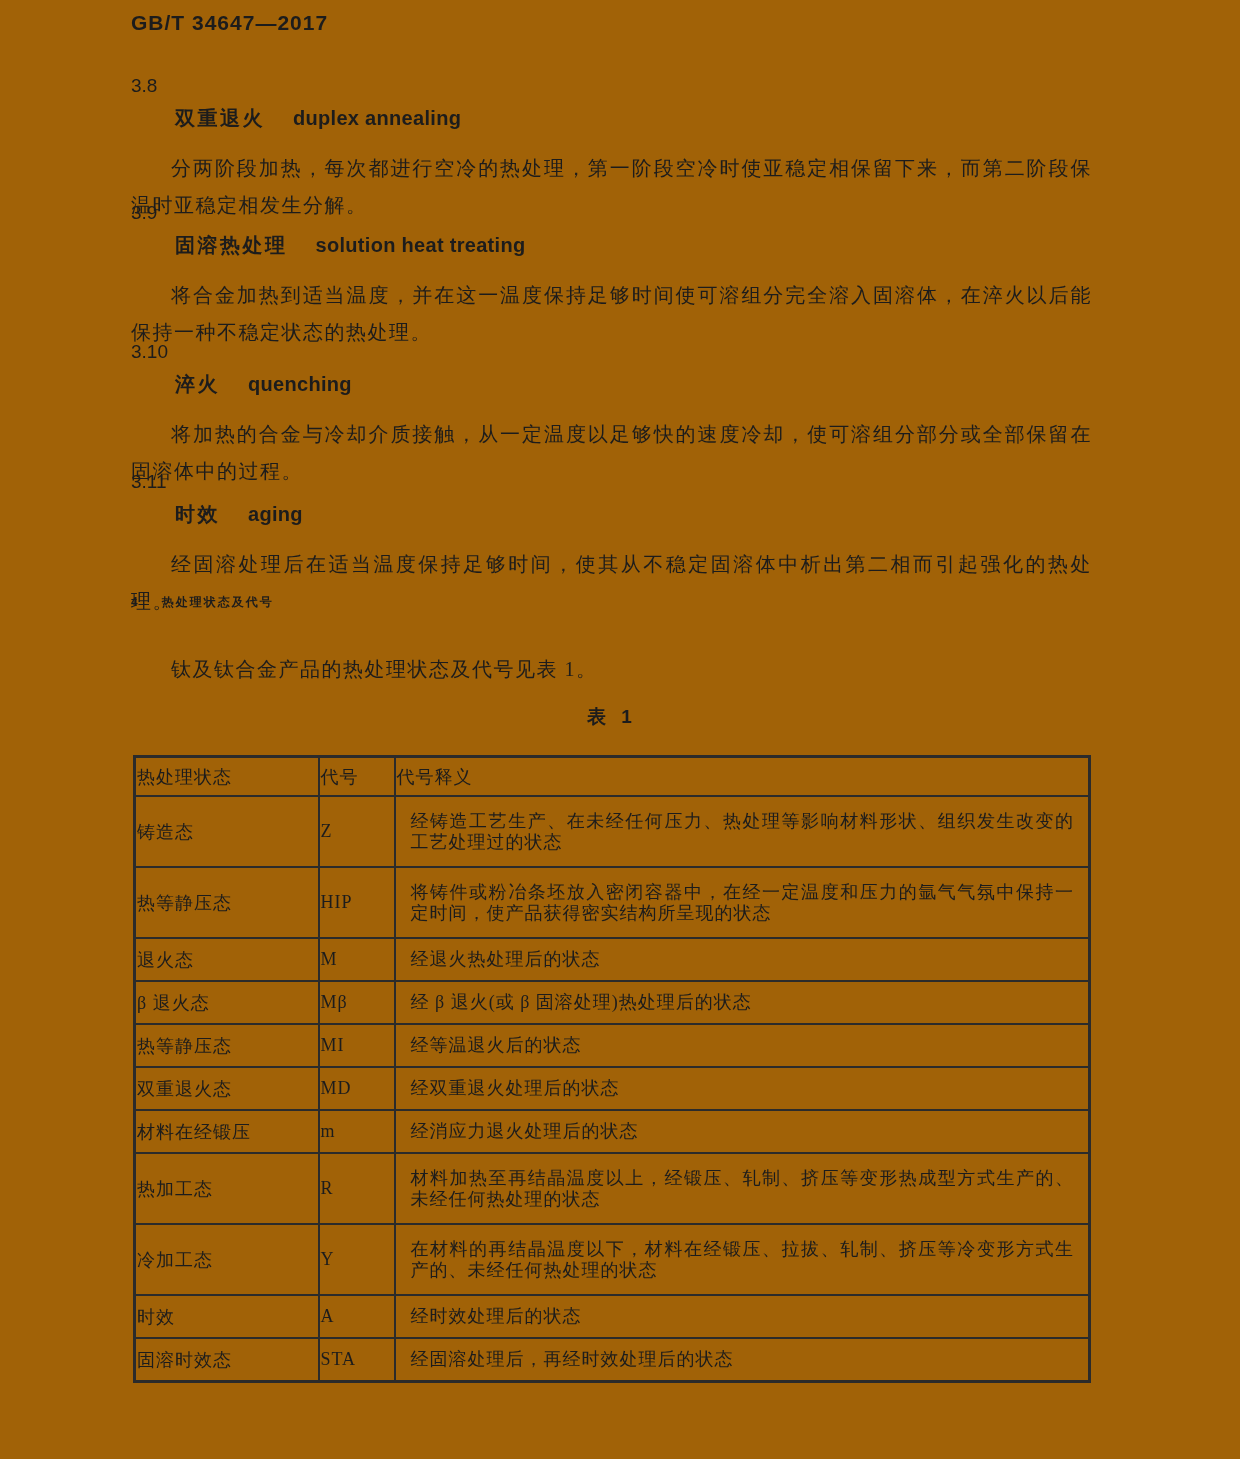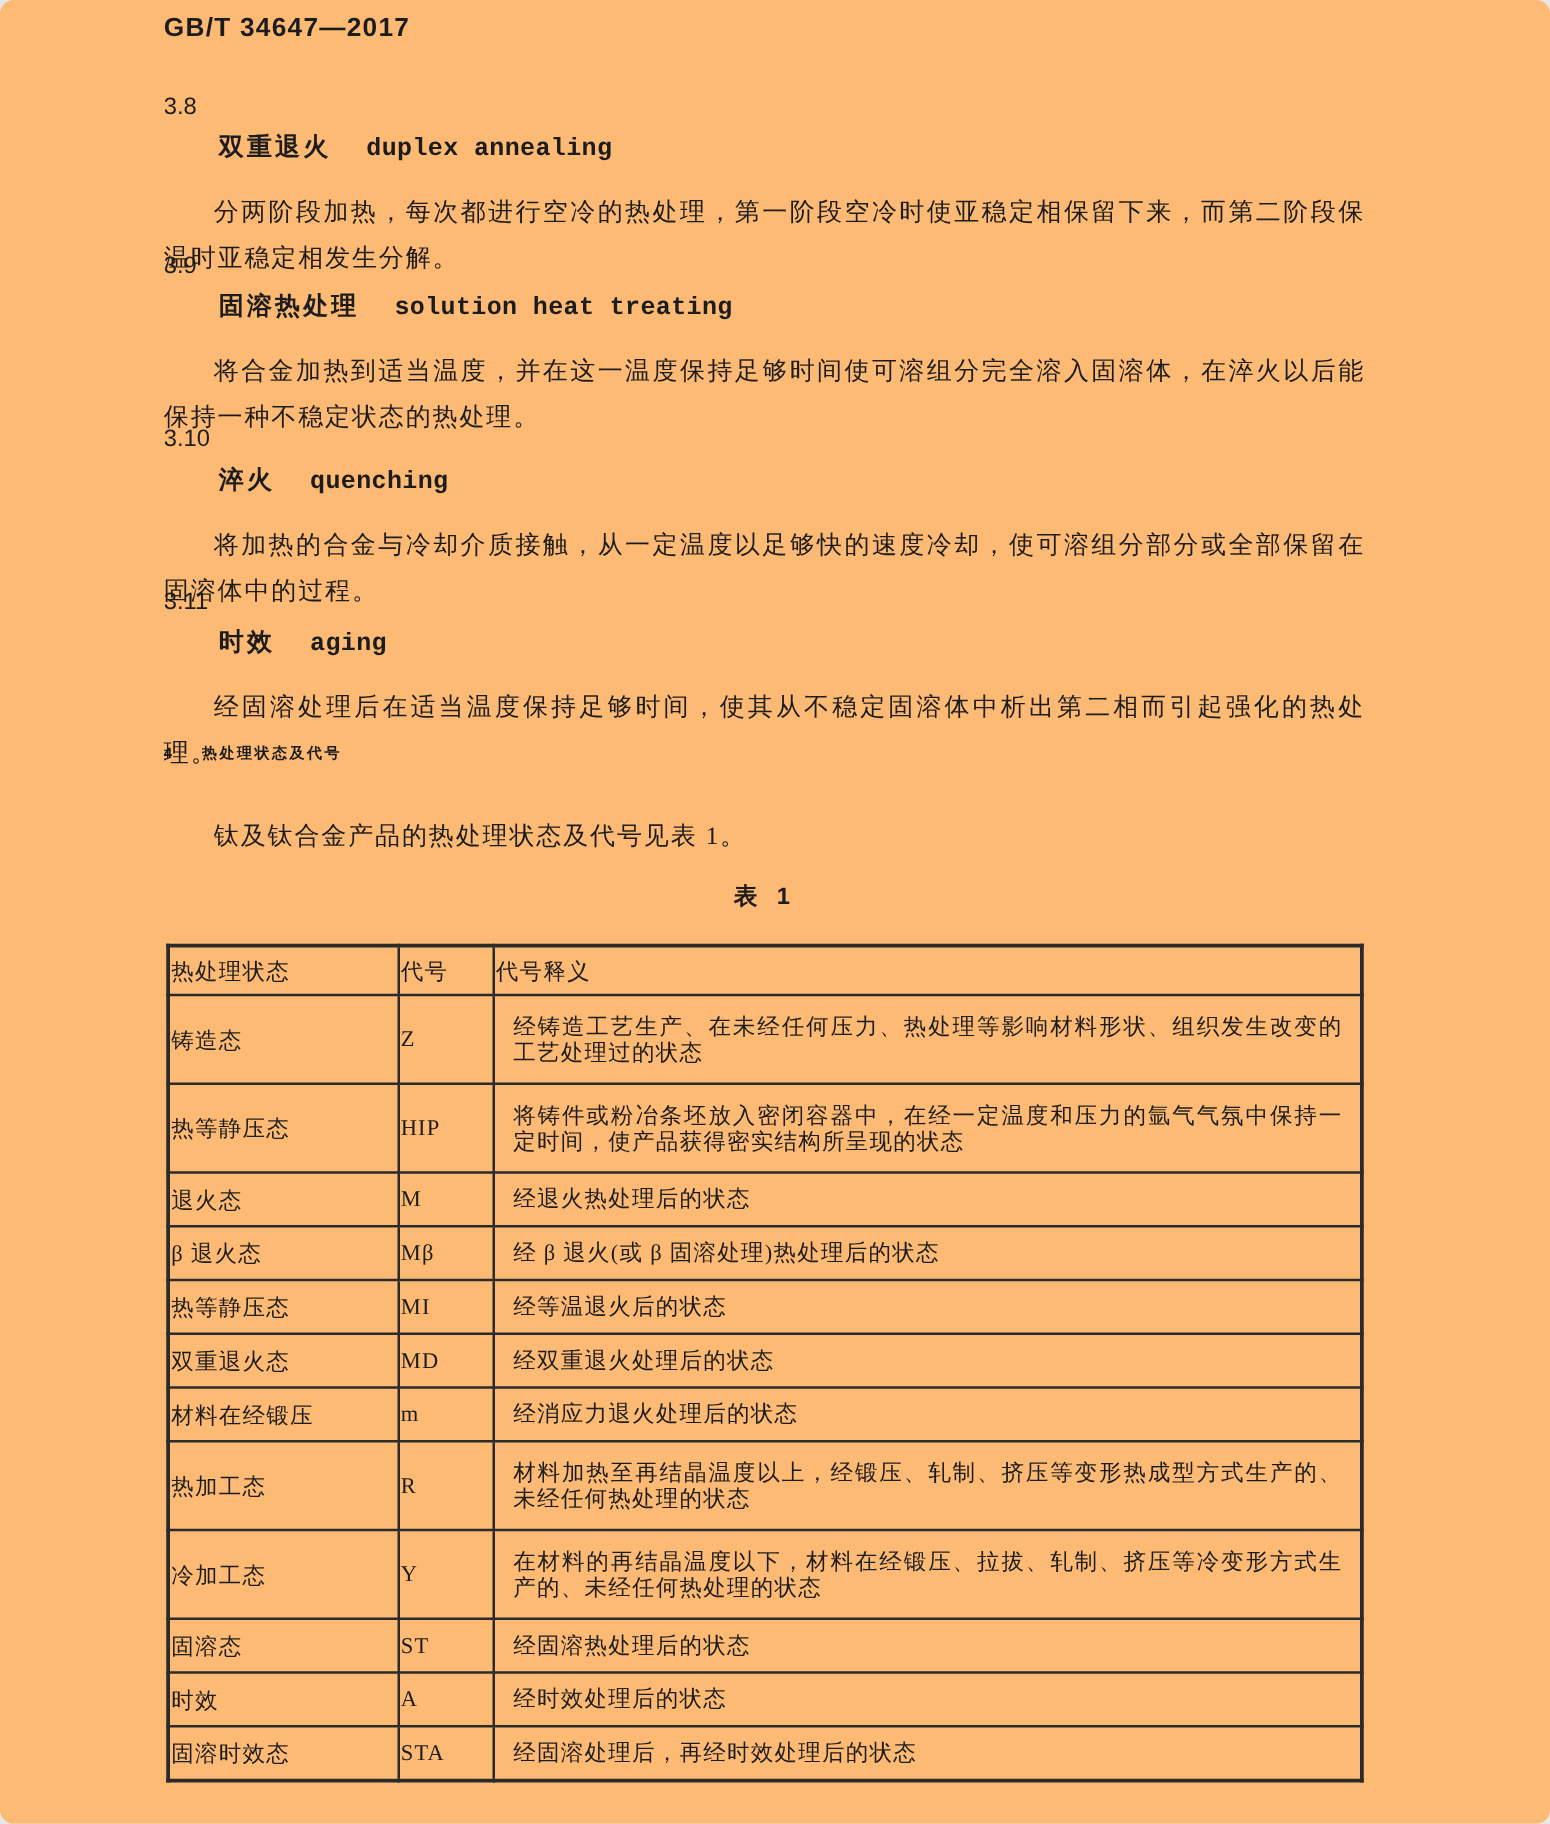--- a/index.html
+++ b/index.html
@@ -1,25 +1,24 @@
 <!DOCTYPE html>
 <html lang="zh"><head>
 <meta charset="utf-8">
 <style>
   html, body { margin: 0; padding: 0; background: #e8e8e8; }
   .page {
     position: relative;
     width: 1240px;
     height: 1459px;
     margin: 0 auto;
-    background: #fdba74;
+    background: #a16207;
     color: #1c1c1c;
     font-family: "Liberation Serif", "DejaVu Serif", serif;
     overflow: hidden;
-    border-radius: 11px;
   }
 
   .doc-header {
     position: absolute;
     left: 131px;
     top: 11px;
     font-family: "Liberation Sans", "DejaVu Sans", sans-serif;
     font-weight: bold;
     font-size: 21px;
     letter-spacing: 1px;
@@ -44,21 +43,21 @@
     padding-left: 44px;
     line-height: 34px;
     font-size: 20px;
     font-weight: bold;
   }
   .term-zh {
     font-family: "Liberation Sans", "DejaVu Sans", sans-serif;
     letter-spacing: 2.5px;
   }
   .term-en {
-    font-family: Liberation Mono, monospace;
+    font-family: Liberation Sans, sans-serif;
     margin-left: 28px;
     letter-spacing: 0.3px;
   }
   .definition {
     margin-top: 15px;
     font-size: 20px;
     line-height: 37px;
     letter-spacing: 1.5px;
     text-align: justify;
     text-indent: 2em;
@@ -225,25 +224,20 @@
         <td class="cell-state">热加工态</td>
         <td class="cell-code">R</td>
         <td class="cell-meaning">材料加热至再结晶温度以上，经锻压、轧制、挤压等变形热成型方式生产的、未经任何热处理的状态</td>
       </tr>
       <tr class="h2">
         <td class="cell-state">冷加工态</td>
         <td class="cell-code">Y</td>
         <td class="cell-meaning">在材料的再结晶温度以下，材料在经锻压、拉拔、轧制、挤压等冷变形方式生产的、未经任何热处理的状态</td>
       </tr>
       <tr class="h1">
-        <td class="cell-state">固溶态</td>
-        <td class="cell-code">ST</td>
-        <td class="cell-meaning">经固溶热处理后的状态</td>
-      </tr>
-      <tr class="h1">
         <td class="cell-state">时效</td>
         <td class="cell-code">A</td>
         <td class="cell-meaning">经时效处理后的状态</td>
       </tr>
       <tr class="h1">
         <td class="cell-state">固溶时效态</td>
         <td class="cell-code">STA</td>
         <td class="cell-meaning">经固溶处理后，再经时效处理后的状态</td>
       </tr>
     </tbody>

